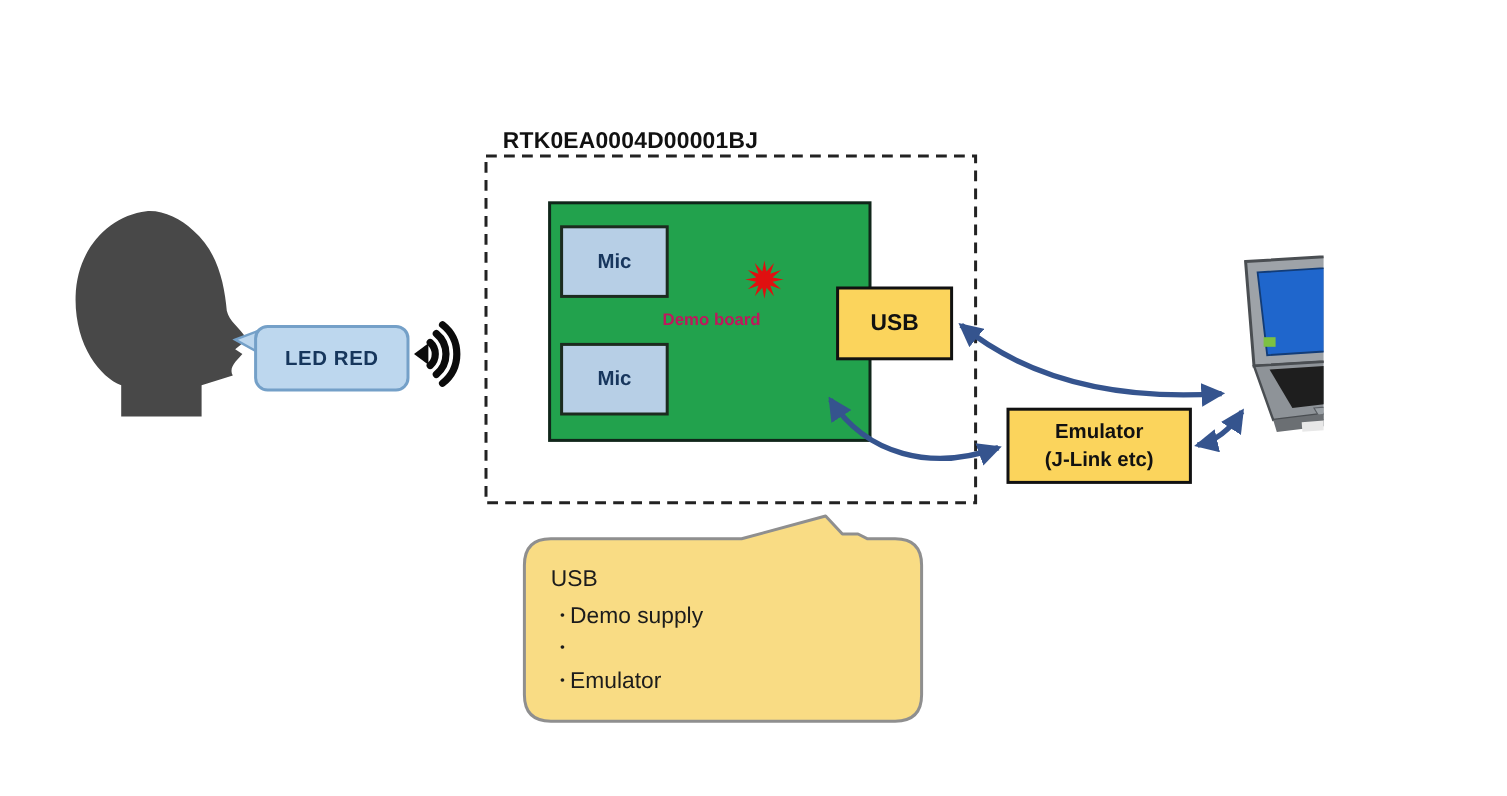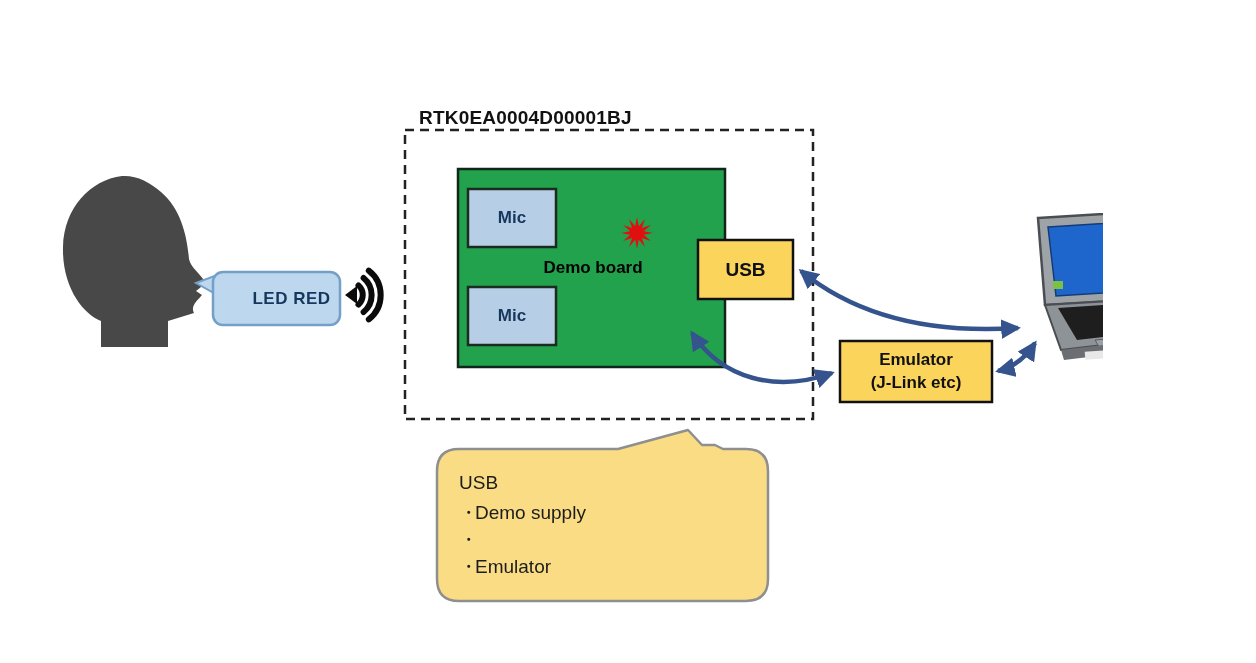--- a/index.html
+++ b/index.html
@@ -6,24 +6,24 @@
   #canvas{
     position:relative;width:1103px;height:663px;overflow:hidden;
     font-family:"Liberation Sans", sans-serif;background:#ffffff;
   }
   #shape-layer{position:absolute;left:0;top:0;width:1256px;height:663px;}
   .label{position:absolute;z-index:5;pointer-events:none;}
   .center-label{display:flex;align-items:center;justify-content:center;text-align:left;}
   .lbl-title{left:419px;top:107px;width:300px;height:24px;font-size:19px;font-weight:bold;color:#111111;letter-spacing:0.2px;}
   .lbl-mic1{left:468px;top:189px;width:88px;height:58px;font-size:17px;font-weight:bold;color:#17365D;}
   .lbl-mic2{left:468px;top:287px;width:88px;height:58px;font-size:17px;font-weight:bold;color:#17365D;}
-  .lbl-demo{left:513px;top:258px;width:160px;height:22px;font-size:17px;font-weight:bold;color:#000000;text-align:center;}
+  .lbl-demo{left:513px;top:258px;width:160px;height:22px;font-size:14px;font-weight:bold;color:#be185d;text-align:center;}
   .lbl-usb{left:698px;top:240px;width:95px;height:59px;font-size:19px;font-weight:bold;color:#111111;}
   .lbl-emulator{left:840px;top:341px;width:152px;height:61px;font-size:17px;font-weight:bold;color:#111111;line-height:1.3;flex-direction:column;}
-  .lbl-ledred{left:213px;top:272px;width:127px;height:53px;font-size:17px;font-weight:bold;color:#16365C;letter-spacing:0.5px;margin-left:15px;}
+  .lbl-ledred{left:213px;top:272px;width:127px;height:53px;font-size:17px;font-weight:bold;color:#16365C;letter-spacing:0.5px;}
   .lbl-callout-title{left:459px;top:472px;width:200px;height:24px;font-size:19px;color:#1c1c1c;}
   .callout-items{left:459px;top:500px;width:300px;font-size:19px;color:#1c1c1c;}
   .callout-item{display:flex;align-items:baseline;height:27px;}
   .callout-item .bullet{width:16px;font-size:19px;color:#1c1c1c;}
 </style>
 </head>
 <body>
 
 <div id="canvas">
 

